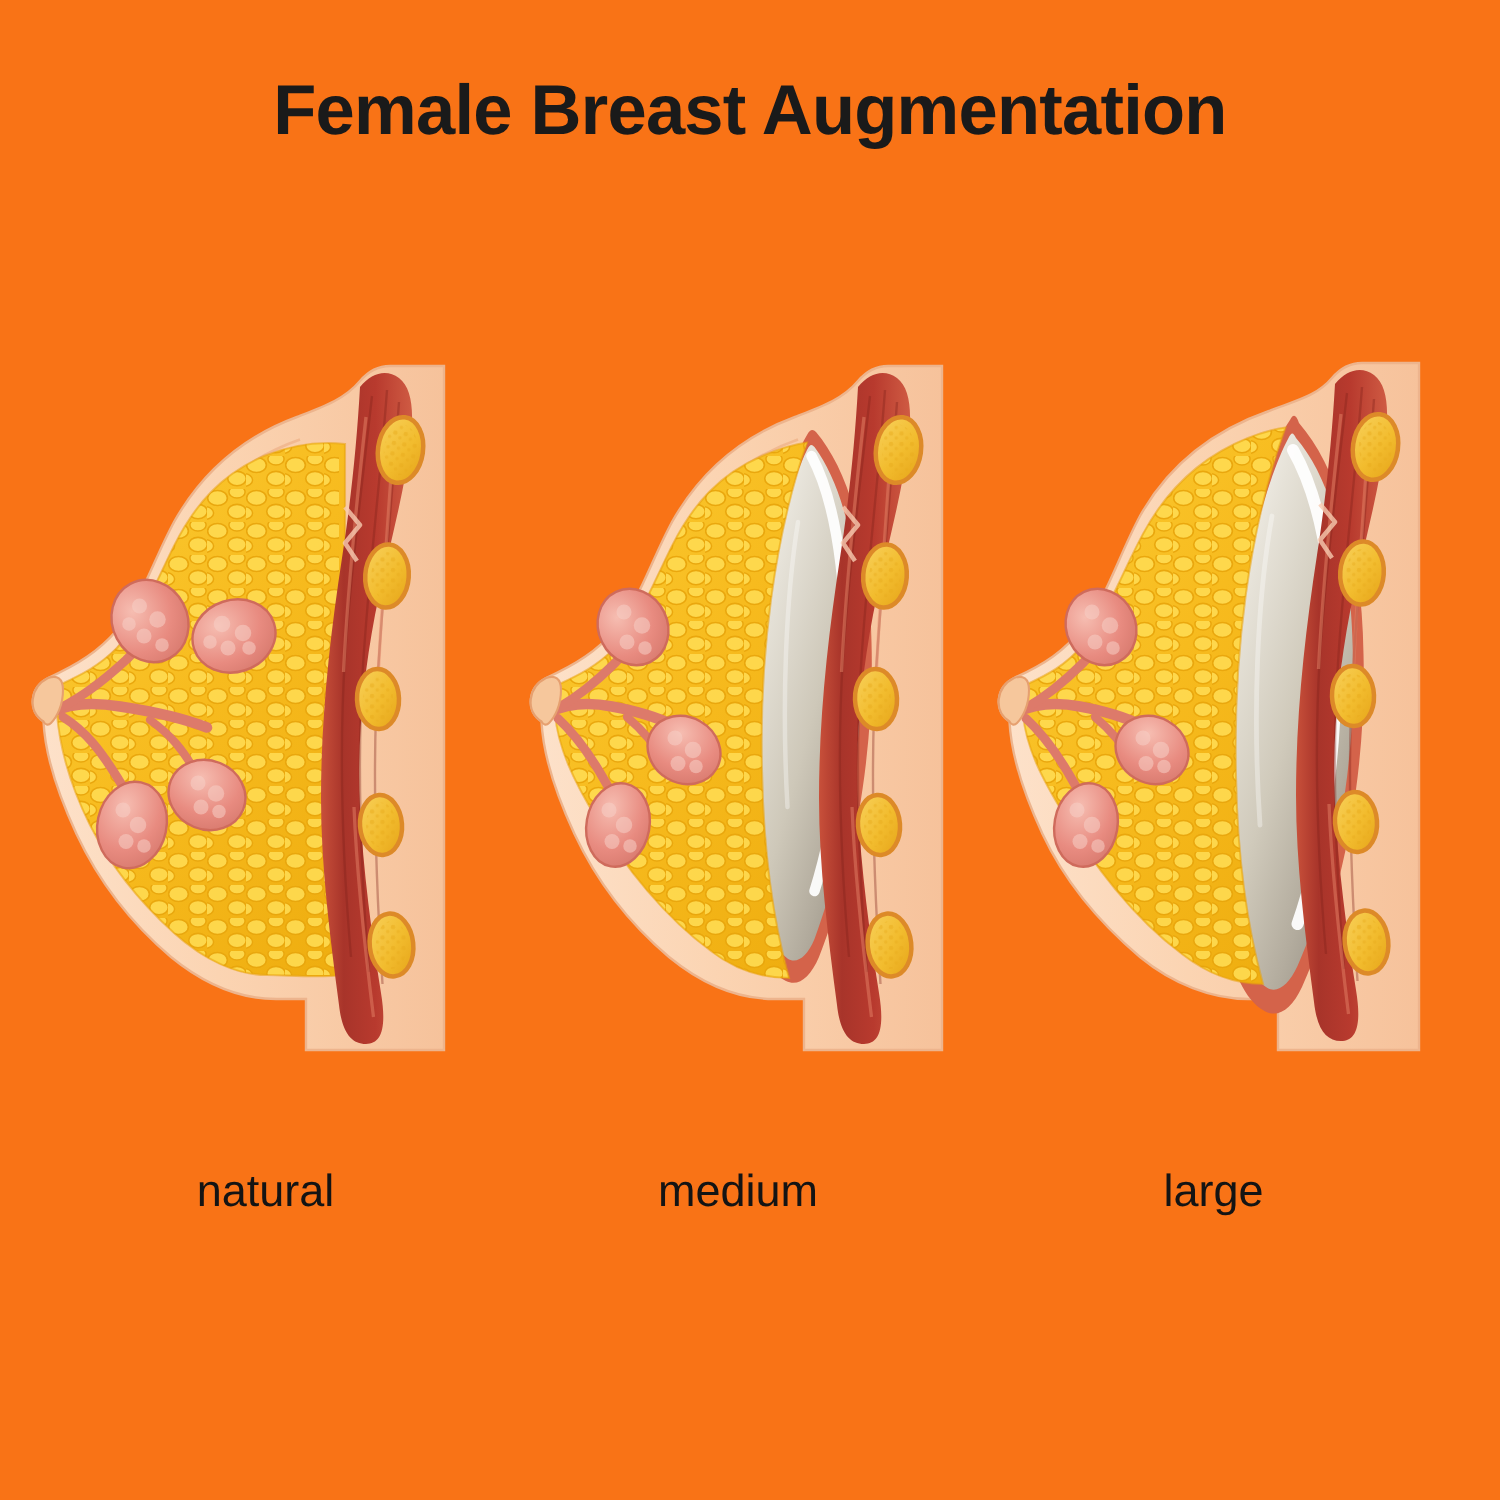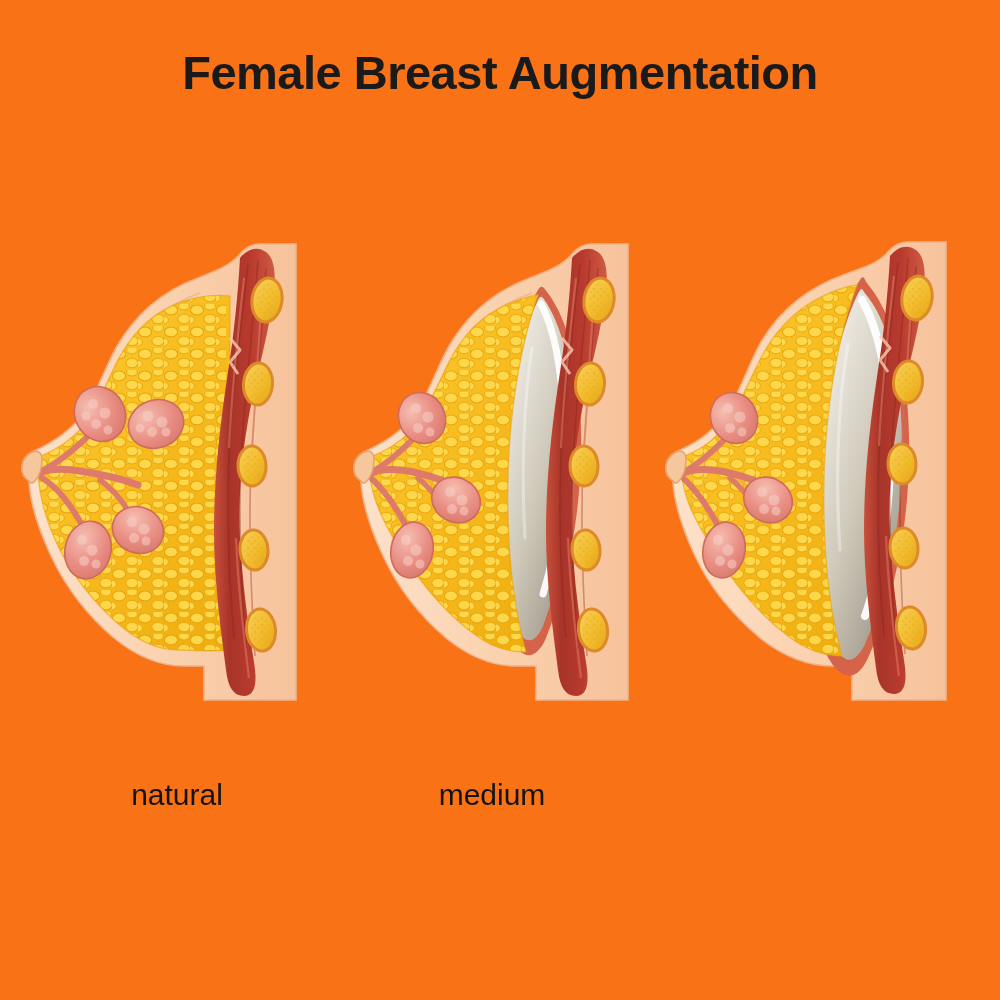--- a/index.html
+++ b/index.html
@@ -545,15 +545,16 @@
             <ellipse cx="252" cy="310" rx="14" ry="20" transform="rotate(-4 252 310)" fill="url(#ribG3)" stroke="#dd8a28" stroke-width="3"></ellipse>
             <ellipse cx="252" cy="310" rx="10" ry="15" fill="url(#ribTex3)" opacity="0.6"></ellipse>
           </g>
           <g>
             <ellipse cx="259" cy="390" rx="14.5" ry="21" transform="rotate(-6 259 390)" fill="url(#ribG3)" stroke="#dd8a28" stroke-width="3"></ellipse>
             <ellipse cx="259" cy="390" rx="10.5" ry="16" fill="url(#ribTex3)" opacity="0.6"></ellipse>
           </g>
         </g>
       </g>
     </svg>
+    <div class="figure-label" style="left:-8px;width:330px;top:540px;position:absolute;">large</div>
   </div>
 
 </div>
 
 </body></html>

